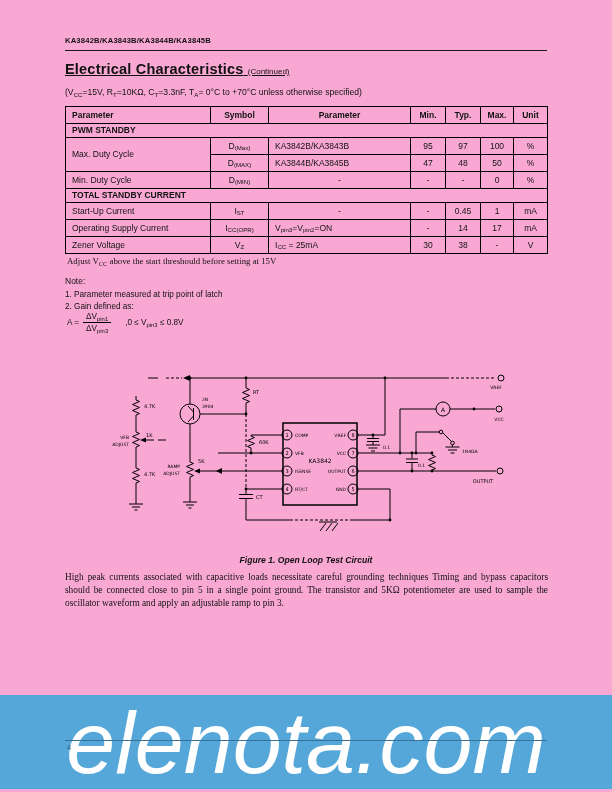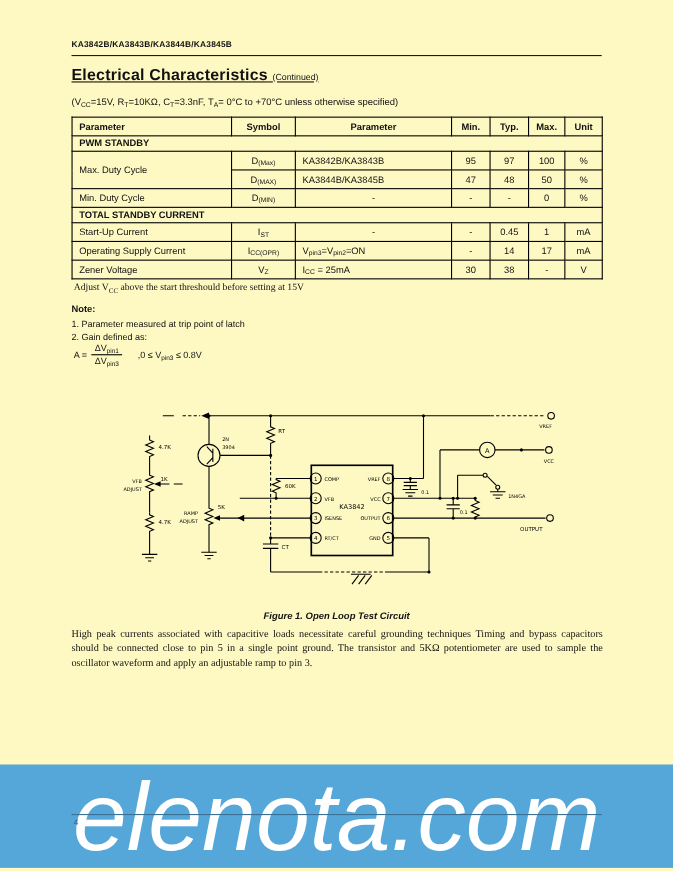--- a/index.html
+++ b/index.html
@@ -1,16 +1,16 @@
 <!DOCTYPE html>
 <html><head>
 <meta charset="utf-8">
 <style>
   html,body{margin:0;padding:0;background:#888;}
-  #page{position:relative;width:612px;height:792px;background:#fef9c3;overflow:hidden;
+  #page{position:relative;width:612px;height:792px;background:#f9a8d4;overflow:hidden;
         font-family:"Liberation Sans",sans-serif;color:#111;}
   .abs{position:absolute;}
   sub{font-size:0.72em;vertical-align:baseline;position:relative;top:0.28em;line-height:0;}
 
   
   #part-header{left:65px;top:36px;font-size:7.6px;font-weight:bold;letter-spacing:.2px;}
   #header-rule{left:65px;top:50px;width:482px;height:1px;background:#1a1a1a;}
   #page-title{left:65px;top:61px;font-size:14.5px;font-weight:bold;letter-spacing:.2px;text-decoration:underline;}
   #page-title .cont{font-size:8px;font-weight:normal;letter-spacing:0;}
   #cond-line{left:65px;top:87px;font-size:8.6px;}
@@ -20,21 +20,21 @@
             font-size:8.5px;line-height:1;}
   #ec-table td{border:1px solid #000;padding:0 0 0 0;text-align:center;vertical-align:middle;}
   #ec-table td.l{text-align:left;padding-left:6px;}
   #ec-table tr.h17{height:17px;} #ec-table tr.h14{height:14px;}
   #ec-table .hd{font-weight:bold;text-align:center;}
   #ec-table .sec{font-weight:bold;text-align:left;padding-left:6px;}
 
   
   .serif{font-family:"Liberation Serif",serif;}
   #adjust-line{left:67px;top:256px;font-size:8.8px;}
-  #note-label{left:65px;top:276px;font-size:8.5px;font-weight:bold;}
+  #note-label{left:65px;top:276px;font-size:8.5px;font-weight:normal;}
   #note-1{left:65px;top:290px;font-size:8.2px;}
   #note-2{left:65px;top:302px;font-size:8.2px;}
   #formula{left:67px;top:312px;font-size:8.2px;display:flex;align-items:center;}
   #formula .frac{display:inline-flex;flex-direction:column;text-align:center;margin-left:4px;}
   #formula .frac .num{border-bottom:1px solid #000;padding:0 3px 1px 3px;}
   #formula .frac .den{padding-top:1px;}
   #formula .rhs{margin-left:14px;}
   #note-3{left:65px;top:346px;font-size:8.2px;}
 
   

